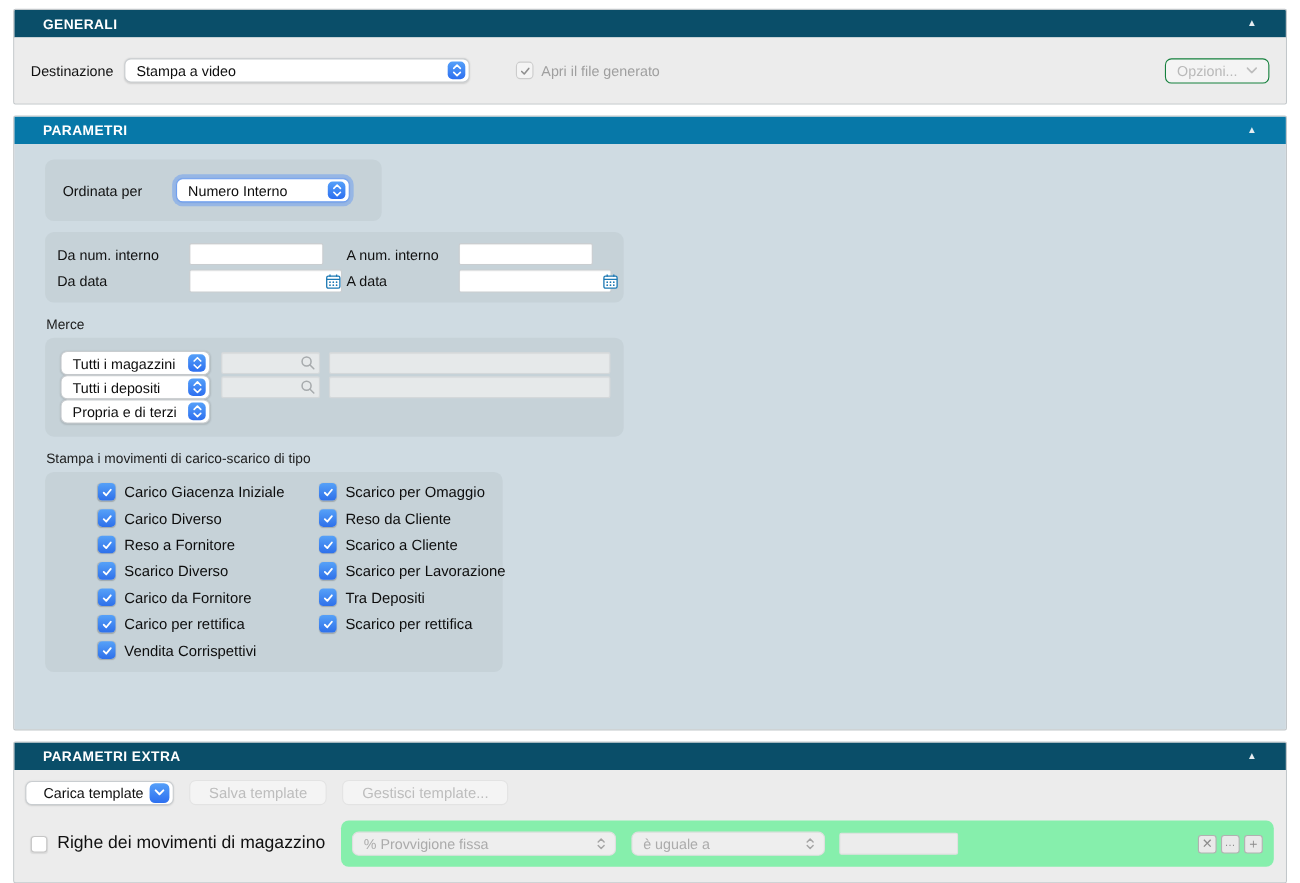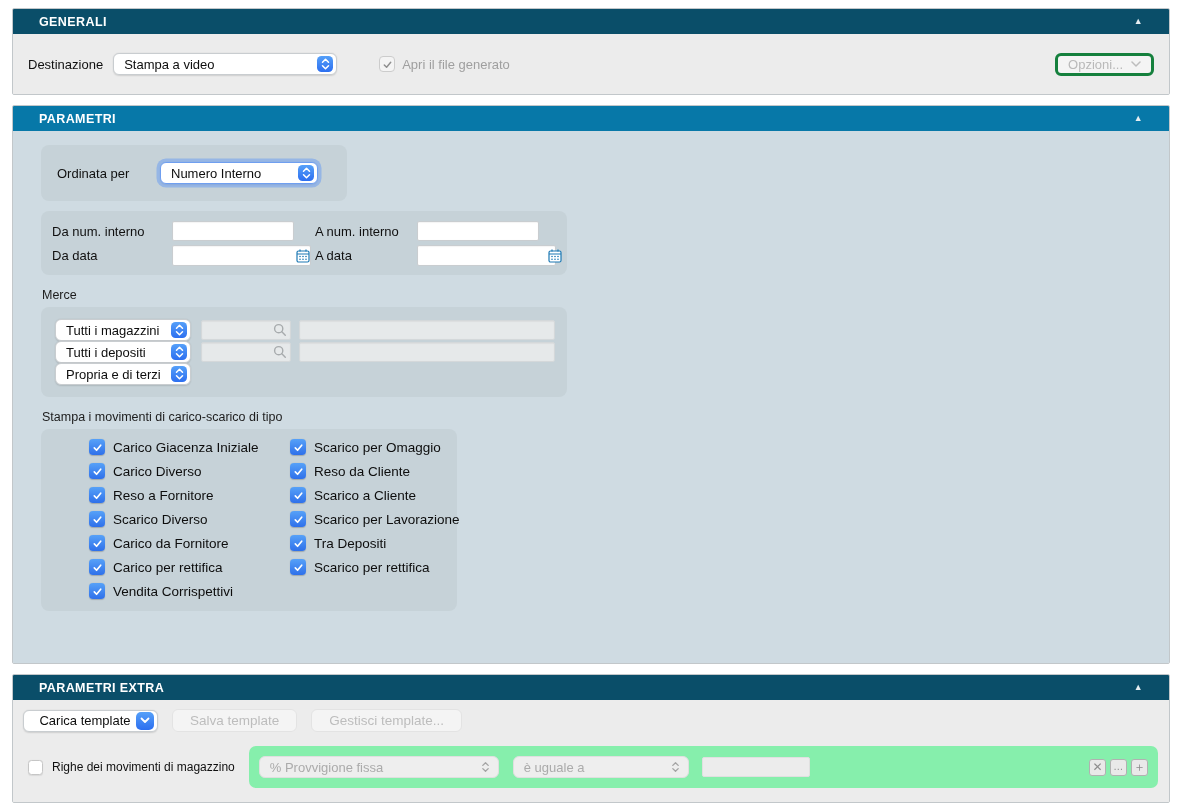--- a/index.html
+++ b/index.html
@@ -29,23 +29,23 @@
   .tinput:disabled,.tinput.dis{background:#e6e9ea; border-color:#d4d8da;}
   .field{position:relative; display:inline-flex; align-items:center;}
   .field .icn{position:absolute; right:4px; top:50%; transform:translateY(-50%); display:flex;}
   .cb{width:16px; height:16px; border-radius:4px; display:inline-flex; align-items:center; justify-content:center; flex:none;}
   .cb.on{background:linear-gradient(#56a1f8,#2e70ea); box-shadow:0 .5px 1px rgba(0,0,0,.2);}
   .cb.dis-on{background:#f4f4f4; border:1px solid #cccccc;}
   .cb.off{width:15px; height:15px; background:#fff; border:1px solid #c6c6c6; border-radius:3.5px; box-shadow:0 .5px 1px rgba(0,0,0,.08);}
 
   
   .gen-body{height:60px; display:flex; align-items:center; padding:0 15px; background:var(--panel-gray);}
-  .gen-body .popup{width:224px; margin-left:10px;}
+  .gen-body .popup{width:314px; margin-left:10px;}
   .gen-check{display:flex; align-items:center; gap:7px; margin-left:42px;}
-  .btn-dim{margin-left:auto; height:23px; min-width:93px; background:#f4f4f4; border:3px solid #15803d; border-radius:6px; color:#b9b9b9; font-size:13px; display:inline-flex; align-items:center; justify-content:center; gap:8px; padding:0 10px;}
+  .btn-dim{margin-left:auto; height:23px; min-width:93px; background:#f4f4f4; border:1px solid #15803d; border-radius:6px; color:#b9b9b9; font-size:13px; display:inline-flex; align-items:center; justify-content:center; gap:8px; padding:0 10px;}
 
   
   .par-body{height:532px; background:var(--panel-blue); padding:14px 28px;}
   .gbox{background:var(--groupbox); border-radius:8px;}
   .gb-sort{width:306px; height:56px; display:flex; align-items:center; padding:0 16px;}
   .gb-sort .lbl{width:103px;}
   .gb-sort .popup{width:158px;}
   .gb-range{width:526px; margin-top:10px; padding:10px 0 9px 11px; display:grid; grid-template-columns:120px 143px 102px 150px; row-gap:4px; align-items:center;}
   .gb-range .tinput.num{width:122px;}
   .gb-range .field .tinput{width:139px; height:21px; padding-right:24px;}
@@ -61,21 +61,21 @@
   .cb-row .cb-label{font-size:13.5px; color:#0d0d0d; white-space:nowrap;}
 
   
   .ext-body{height:102px; background:var(--panel-gray); padding:9px 11px 0 10px;}
   .row-templates{display:flex; align-items:center; gap:14px;}
   .popup-template{width:135px;text-align:center;}
   .chev-btn{margin-left:auto; width:18px; height:18px; border-radius:5px; background:linear-gradient(#55a0f9,#2d6ff0); display:flex; align-items:center; justify-content:center; flex:none;}
   .btn-plain{height:23px; background:#f4f4f4; border:1px solid #e3e3e3; border-radius:6px; color:#bdbdbd; font-size:13.5px; padding:0 17px; display:inline-flex; align-items:center;}
   .row-filter{display:flex; align-items:center; margin-top:14px;}
   .row-filter .cb{margin-left:5px;}
-  .row-filter .lbl{margin-left:9px; font-size:12px;}
+  .row-filter .lbl{margin-left:9px; font-size:16px;}
   .filter-panel{margin-left:14px; flex:1; height:42px; background:#86efac; border-radius:7px; display:flex; align-items:center; padding:0 10px;}
   .sel-dim{background:#eeeeee; border:1px solid #dfdfdf; border-radius:6px; height:22px; display:inline-flex; align-items:center; padding:0 8px 0 10px; color:#ababab; font-size:13px;}
   .sel-dim .gstep{margin-left:auto; display:flex;}
   .sel-field{width:240px;}
   .sel-op{width:176px; margin-left:14px;}
   .filter-panel .tinput{width:108px; margin-left:13px; background:#ececec; border-color:#e0e0e0; box-shadow:none;}
   .mini{width:17px; height:17px; border:1.5px solid #b1b1b1; border-radius:3px; background:#e9e9e9; color:#8c8c8c; display:inline-flex; align-items:center; justify-content:center; font-size:12px; line-height:1; margin-left:4px;}
   .mini.ellip{font-size:10px; letter-spacing:.5px;}
   .mini-wrap{margin-left:auto; display:flex; align-items:center;}
 </style>

